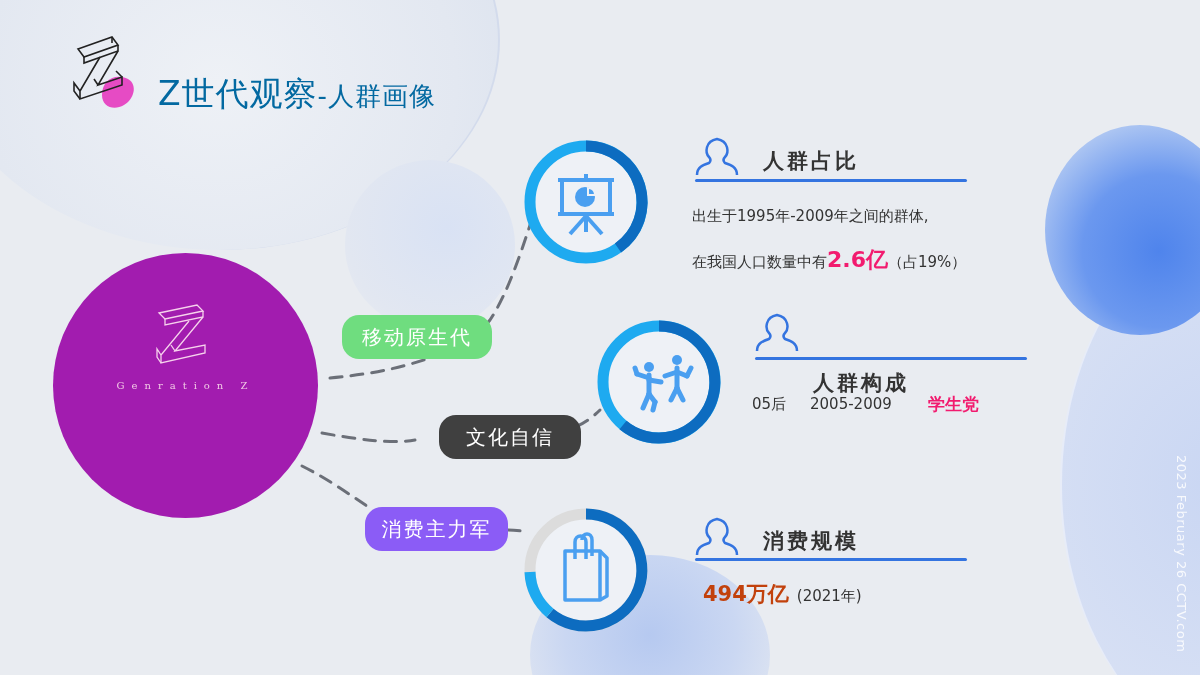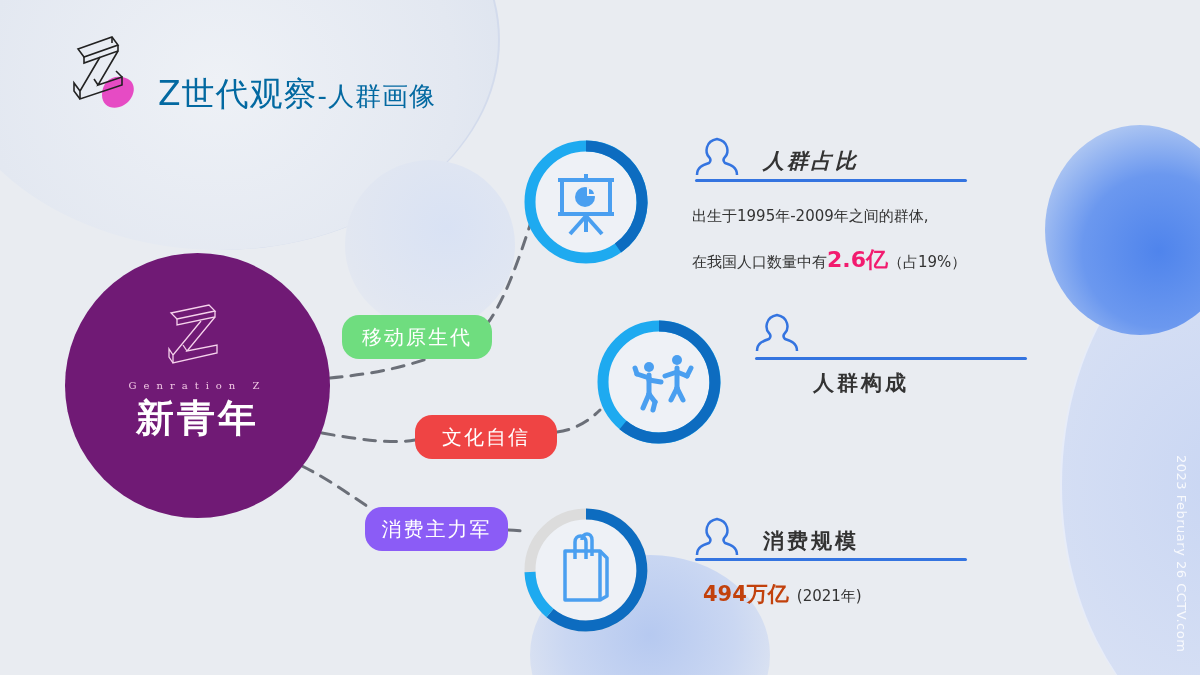--- a/index.html
+++ b/index.html
@@ -37,22 +37,22 @@
   
   .logo-mark { position: absolute; left: 72px; top: 33px; width: 70px; height: 80px; }
   .page-title {
     position: absolute; left: 158px; top: 72px;
     font-size: 33px; color: #0369a1; letter-spacing: 1px; white-space: nowrap;
   }
   .page-title .sub { font-size: 26px; }
 
   
   .hub {
-    position: absolute; left: 65px; top: 253px; width: 265px; height: 265px;
-    border-radius: 50%; background: #701a75;
+    position: absolute; left: 53px; top: 253px; width: 265px; height: 265px;
+    border-radius: 50%; background: #a21caf;
   }
   .hub-logo { position: absolute; left: 100px; top: 50px; width: 60px; height: 65px; }
   .hub-eng {
     position: absolute; left: 0; right: 0; top: 127px; text-align: center;
     font-family: "DejaVu Serif", serif; font-size: 10px; letter-spacing: 7px; color: #f2c9e5;
   }
   .hub-title {
     position: absolute; left: 0; right: 0; top: 140px; text-align: center;
     font-family: "DejaVu Serif", serif; font-size: 38px; color: #fff; letter-spacing: 3px; font-weight: bold;
   }
@@ -60,38 +60,38 @@
   
   .connectors { position: absolute; left: 0; top: 0; width: 1200px; height: 675px; }
 
   
   .pill {
     position: absolute; height: 44px; border-radius: 17px;
     color: #fff; font-size: 20px; letter-spacing: 2px;
     display: flex; align-items: center; justify-content: center;
   }
   .pill-green { left: 342px; top: 315px; width: 150px; background: #6fdd7f; }
-  .pill-blue { left: 415px; top: 415px; width: 142px; background: #ef4444; }
+  .pill-blue { left: 439px; top: 415px; width: 142px; background: #404040; }
   .pill-pink { left: 365px; top: 507px; width: 143px; background: #8b5cf6; }
 
   
   .ring { position: absolute; width: 132px; height: 132px; }
   .ring-1 { left: 520px; top: 136px; }
   .ring-2 { left: 593px; top: 316px; }
   .ring-3 { left: 520px; top: 504px; }
 
   
   .section-head { position: absolute; height: 44px; }
   .section-head .person { position: absolute; left: 0; top: 0; width: 46px; height: 42px; }
   .section-head .title {
     position: absolute; left: 68px; top: 12px; font-size: 21px; font-weight: bold; color: #333; letter-spacing: 3px; white-space: nowrap;
   }
   .section-head .rule { position: absolute; left: 0; top: 44px; height: 3px; background: #3474e0; border-radius: 2px; }
 
-  .head-1 { left: 695px; top: 135px; width: 272px; font-style: italic; }
+  .head-1 { left: 695px; top: 135px; width: 272px; }
   .head-1 .rule { width: 272px; }
   .head-2 { left: 755px; top: 311px; width: 272px; }
   .head-2 .title { left: 58px; top: 18px; margin-top: 40px; }
   .head-2 .rule { width: 272px; top: 46px; }
   .head-3 { left: 695px; top: 515px; width: 272px; }
   .head-3 .rule { width: 272px; top: 43px; }
 
   .body-text { position: absolute; font-size: 15px; color: #333; white-space: nowrap; }
   .line-1 { left: 692px; top: 207px; }
   .line-2 { left: 692px; top: 245px; }
@@ -153,21 +153,20 @@
   <svg class="hub-logo" viewBox="0 0 60 65">
     <g fill="none" stroke="#f6d2ec" stroke-width="1.3">
       <path d="M6 10 L44 2 L50 8 L12 16 Z"></path>
       <path d="M12 16 L12 22 L50 14 L50 8"></path>
       <path d="M50 14 L22 48 L52 42 L52 50 L8 60 L8 52 L36 18"></path>
       <path d="M8 52 L4 46 L4 54 L8 60"></path>
       <path d="M22 48 L18 42"></path>
     </g>
   </svg>
   <div class="hub-eng">Genration Z</div>
-  <div class="hub-title">新青年</div>
 </div>
 
 <div class="pill pill-green">移动原生代</div>
 <div class="pill pill-blue">文化自信</div>
 <div class="pill pill-pink">消费主力军</div>
 
 <svg class="ring ring-1" viewBox="0 0 132 132">
   <circle cx="66" cy="66" r="56" fill="#eef1f6"></circle>
   <circle cx="66" cy="66" r="56" fill="none" stroke="#1eaaf0" stroke-width="11"></circle>
   <path d="M66 10 A56 56 0 0 1 98 112" fill="none" stroke="#0d6cc0" stroke-width="11"></path>
@@ -234,20 +233,25 @@
 </div>
 
 <div class="section-head head-2">
   <svg class="person" viewBox="0 0 46 42">
     <path d="M2 40 C2 32, 8 30, 14 28 C 16 26, 16 24, 14 22 C 10 18, 10 6, 22 4 C 34 6, 34 18, 30 22 C 28 24, 28 26, 30 28 C 36 30, 42 32, 42 40" fill="none" stroke="#3474e0" stroke-width="2.5"></path>
   </svg>
   <div class="title">人群构成</div>
   <div class="rule"></div>
 </div>
 <div class="comp-table">
+  <div class="comp-row">
+    <span class="c1">05后</span>
+    <span class="c2">2005-2009</span>
+    <span class="c3"><span class="pink">学生党</span><span></span></span>
+  </div>
 </div>
 
 <div class="section-head head-3">
   <svg class="person" viewBox="0 0 46 42">
     <path d="M2 40 C2 32, 8 30, 14 28 C 16 26, 16 24, 14 22 C 10 18, 10 6, 22 4 C 34 6, 34 18, 30 22 C 28 24, 28 26, 30 28 C 36 30, 42 32, 42 40" fill="none" stroke="#3474e0" stroke-width="2.5"></path>
   </svg>
   <div class="title">消费规模</div>
   <div class="rule"></div>
 </div>
 <div class="consume">

